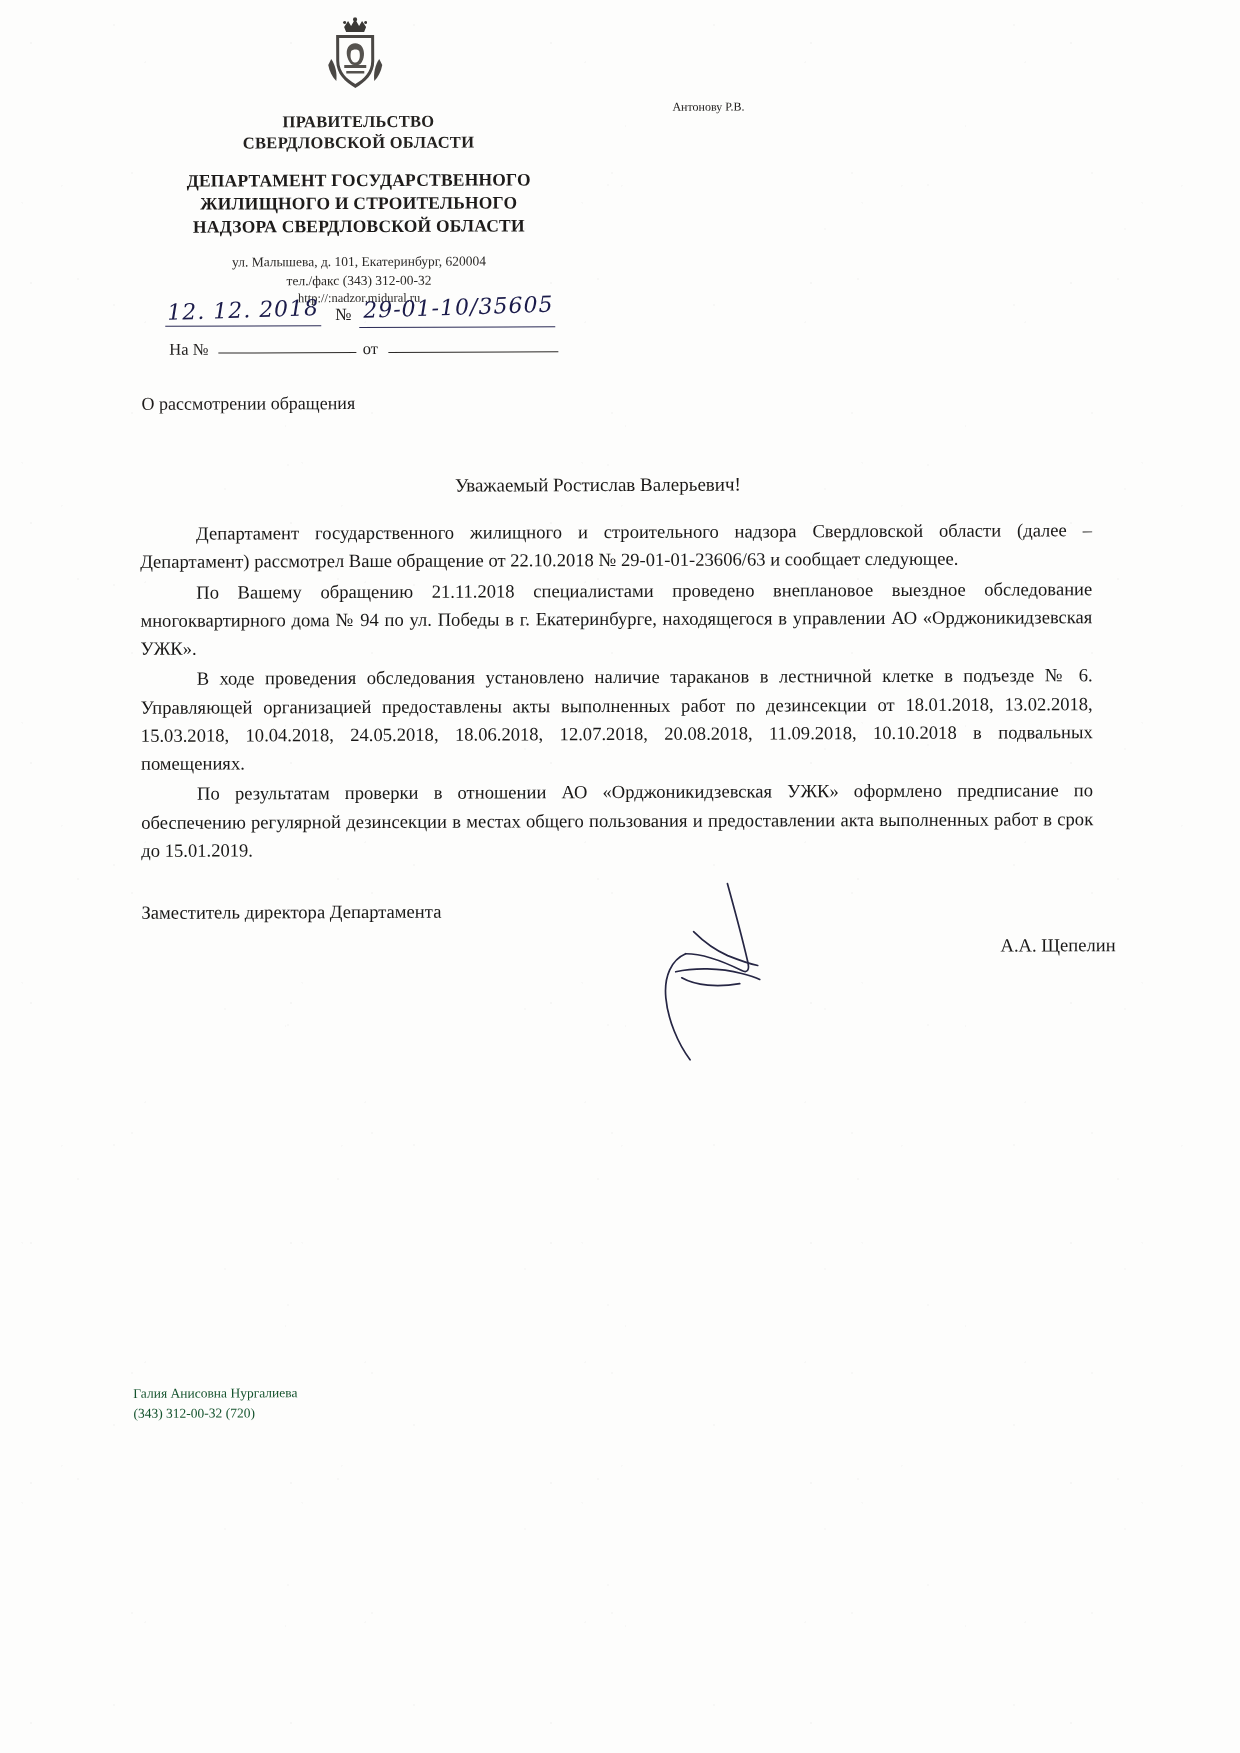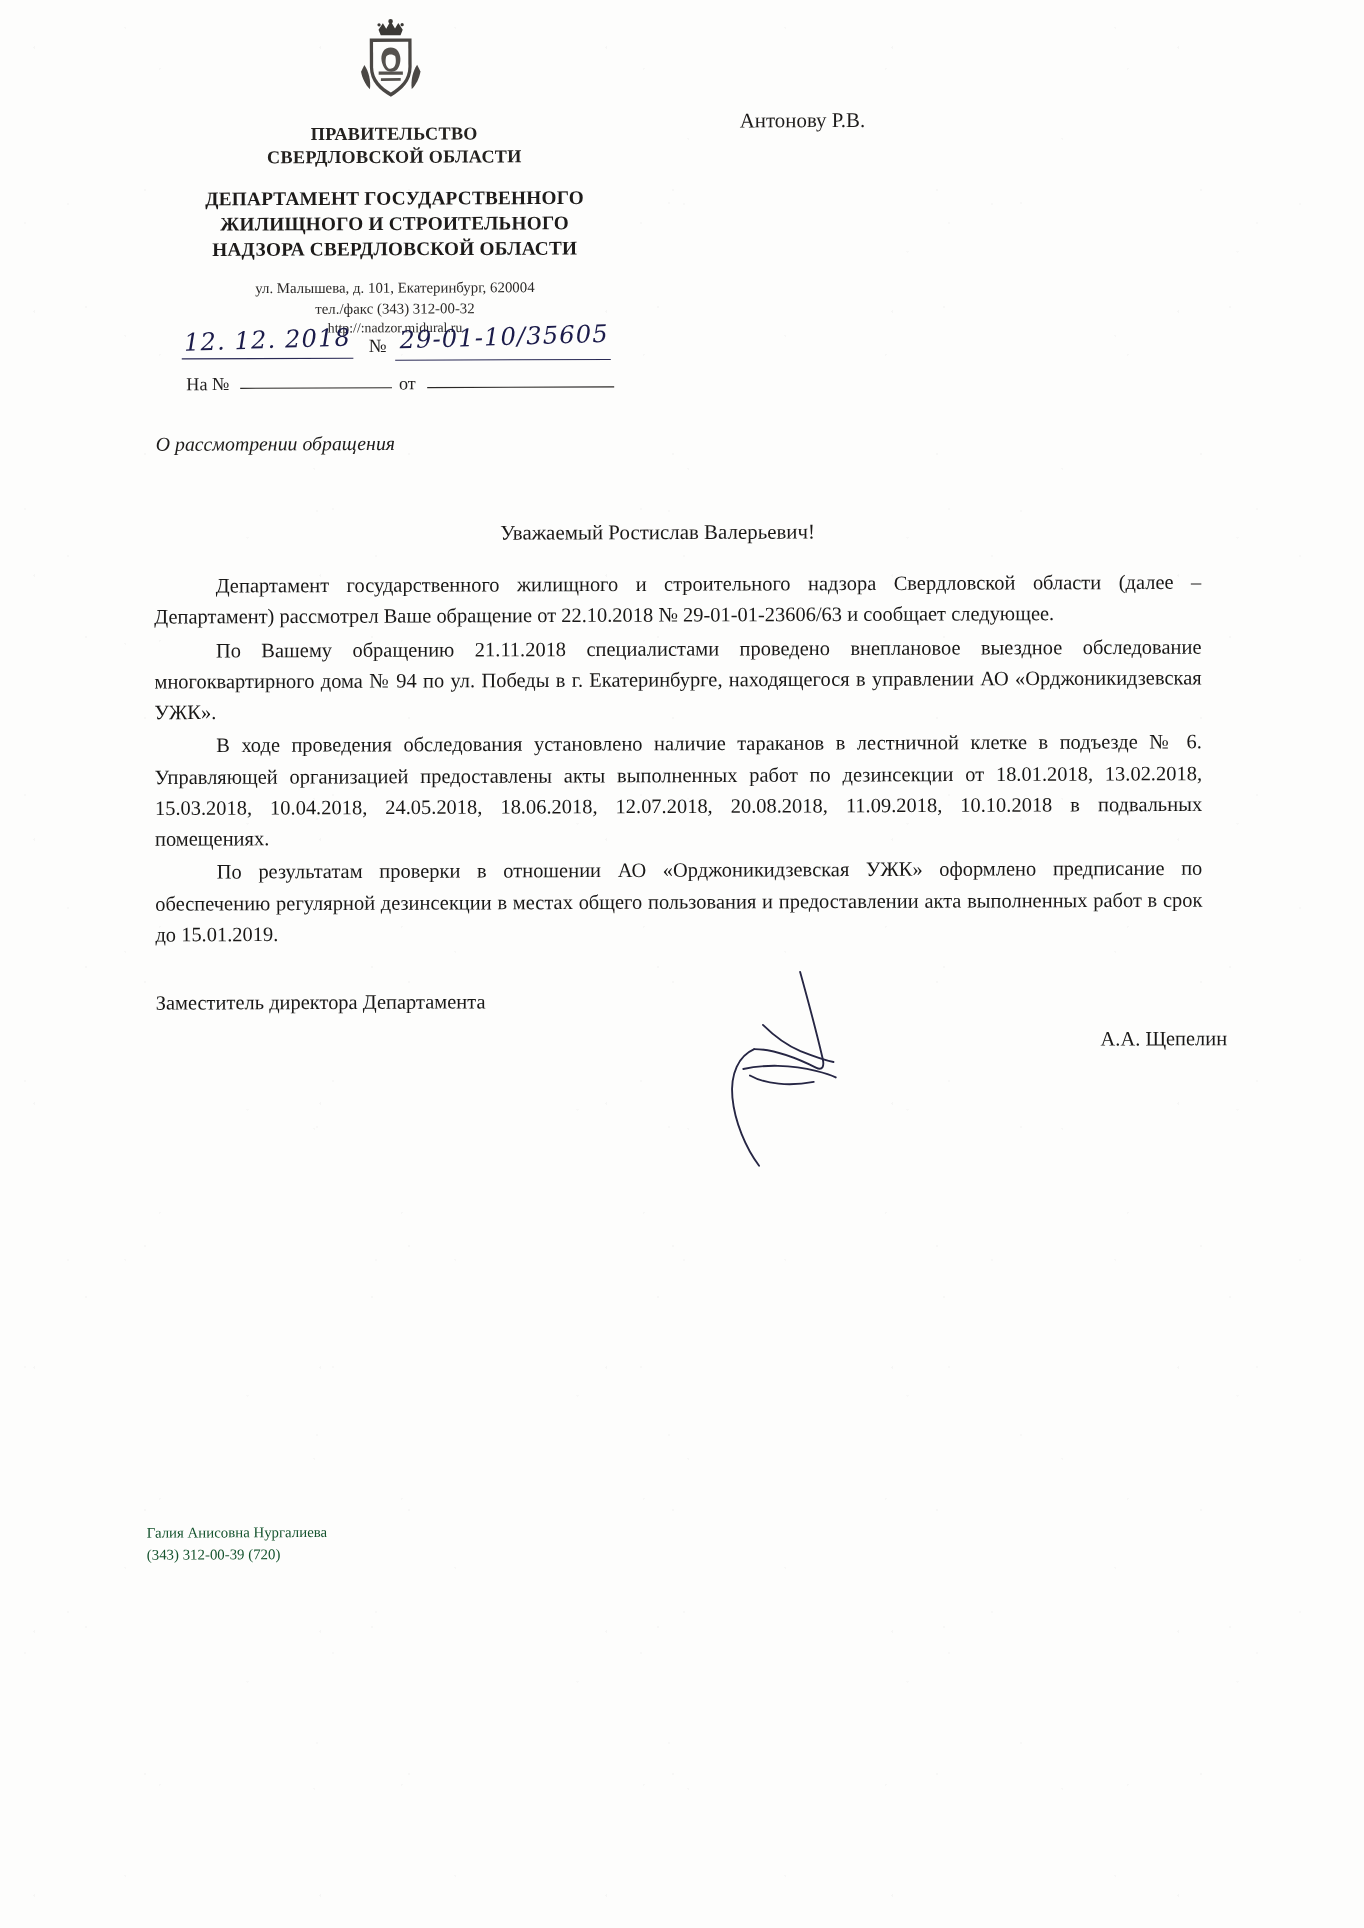--- a/index.html
+++ b/index.html
@@ -121,29 +121,28 @@
     font-size: 16.5px;
     color: #201e1d;
   }
 
   .subject {
     position: absolute;
     left: 140px;
     top: 392px;
     font-size: 18px;
     color: #1d1b1a;
-    font-style: italic;
   }
 
   
   .addressee {
     position: absolute;
     left: 672px;
     top: 100px;
-    font-size: 19px;
+    font-size: 12px;
     color: #1d1b1a;
   }
 
   
   .greeting {
     position: absolute;
     left: 453px;
     top: 474px;
     font-size: 19px;
     color: #1b1917;
@@ -291,17 +290,17 @@
           <path d="M62 96 C48 102 40 118 42 140 C44 162 54 186 66 202"></path>
           <path d="M70 74 C78 82 90 92 104 98 C114 102 124 106 134 108"></path>
           <path d="M52 114 C70 110 96 110 118 116 C126 118 132 120 136 122"></path>
           <path d="M58 120 C72 128 94 130 116 126"></path>
         </g>
       </svg>
     </div>
 
     <div class="footer">
       <div>Галия Анисовна Нургалиева</div>
-      <div>(343) 312-00-39 (720)</div>
+      <div>(343) 312-00-32 (720)</div>
     </div>
 
   </div>
 </div>
 
 </body></html>

